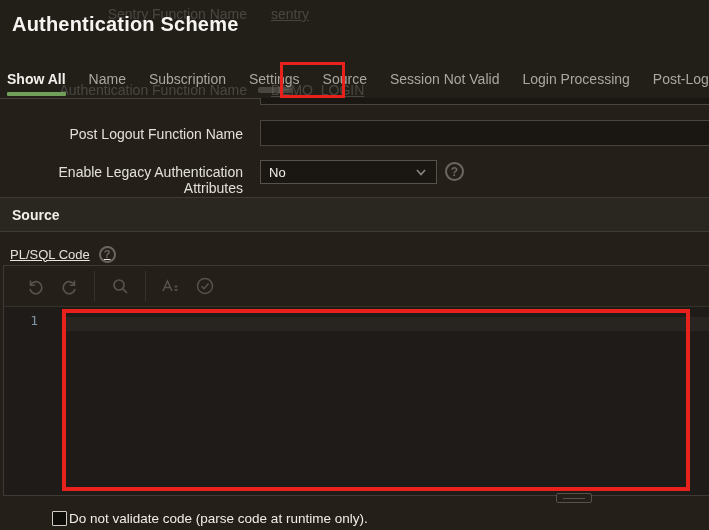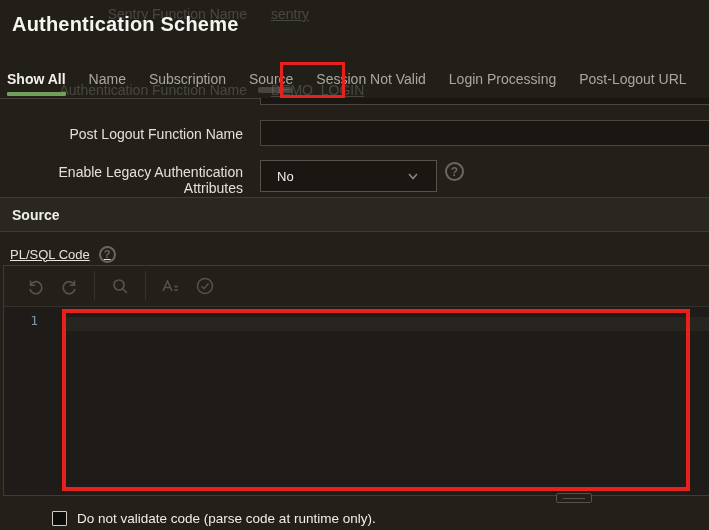--- a/index.html
+++ b/index.html
@@ -50,23 +50,23 @@
   .form-row { position:absolute; left:0; width:709px; }
   .form-label {
     position:absolute; left:0; width:243px; text-align:right;
     font-size:14px; color:#e3e0da;
   }
   .text-input {
     position:absolute; left:260px; top:0; width:449px; height:26px;
     background:#1a1713; border:1px solid #4a463f; border-right:none;
   }
   .select-box {
-    position:absolute; left:260px; top:0; width:177px; height:32px;
+    position:absolute; left:260px; top:0; width:177px; height:24px;
     background:#1a1713; border:1px solid #55514b;
-    display:flex; align-items:center; padding:0 16px;
+    display:flex; align-items:center; padding:0 8px;
     font-size:13px; color:#f2f0ec; cursor:pointer;
   }
   .select-box .chev { margin-left:auto; }
   .help-icon {
     position:absolute; width:19px; height:19px; border:2px solid #6b675f; border-radius:50%;
     color:#6b675f; font-size:12px; font-weight:bold;
     display:flex; align-items:center; justify-content:center; cursor:pointer;
   }
 
   
@@ -107,21 +107,21 @@
 
   .resize-handle {
     position:absolute; left:556px; top:493px; width:36px; height:10px;
     background:#242019; border:1px solid #55514b; border-radius:2px;
     display:flex; flex-direction:column; align-items:center; justify-content:center; gap:2px;
     cursor:ns-resize;
   }
   .resize-handle i { display:block; width:22px; height:1px; background:#55514b; }
 
   
-  .footer-row { position:absolute; left:5px; top:511px; display:flex; align-items:flex-end; gap:10px;padding-left:47px; }
+  .footer-row { position:absolute; left:5px; top:511px; display:flex; align-items:flex-end; gap:2px;padding-left:47px; }
   .checkbox {
     width:15px; height:15px; background:#0f0d0a; border:1px solid #d0cdc7; border-radius:1px;
     cursor:pointer; flex:none;
   }
   .checkbox-label { font-size:13.5px; color:#f0ede8; }
 
   
   .anno { position:absolute; border-style:solid; pointer-events:none; }
   .anno.tab-box  { left:280px; top:62px;  width:65px;  height:36px;  border-width:3px; }
   .anno.code-box { left:62px;  top:309px; width:628px; height:182px; border-width:4px; }
@@ -141,20 +141,21 @@
     <span class="g-value">DEMO_LOGIN</span>
   </div>
   <div class="ghost-bar"></div>
 
   <h1 class="page-title">Authentication Scheme</h1>
 
   <div class="tabbar">
     <div class="tab active">Show All</div>
     <div class="tab">Name</div>
     <div class="tab">Subscription</div>
+    <div class="tab">Settings</div>
     <div class="tab">Source</div>
     <div class="tab">Session Not Valid</div>
     <div class="tab">Login Processing</div>
     <div class="tab">Post-Logout URL</div>
 
   </div>
 </div>
 
 <div class="input-sliver"></div>
 

